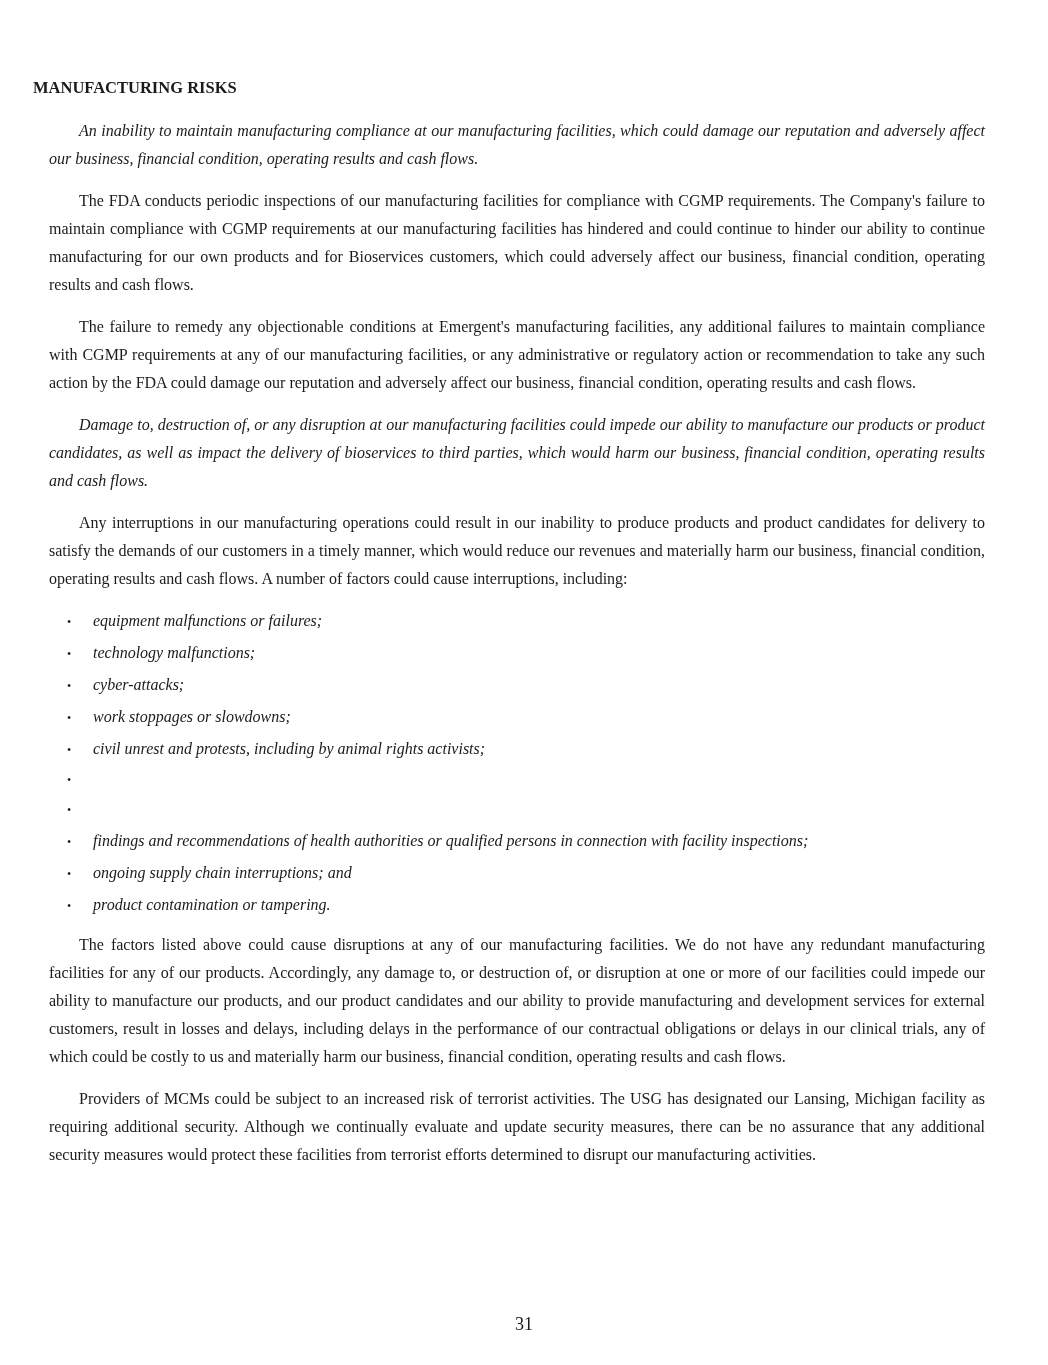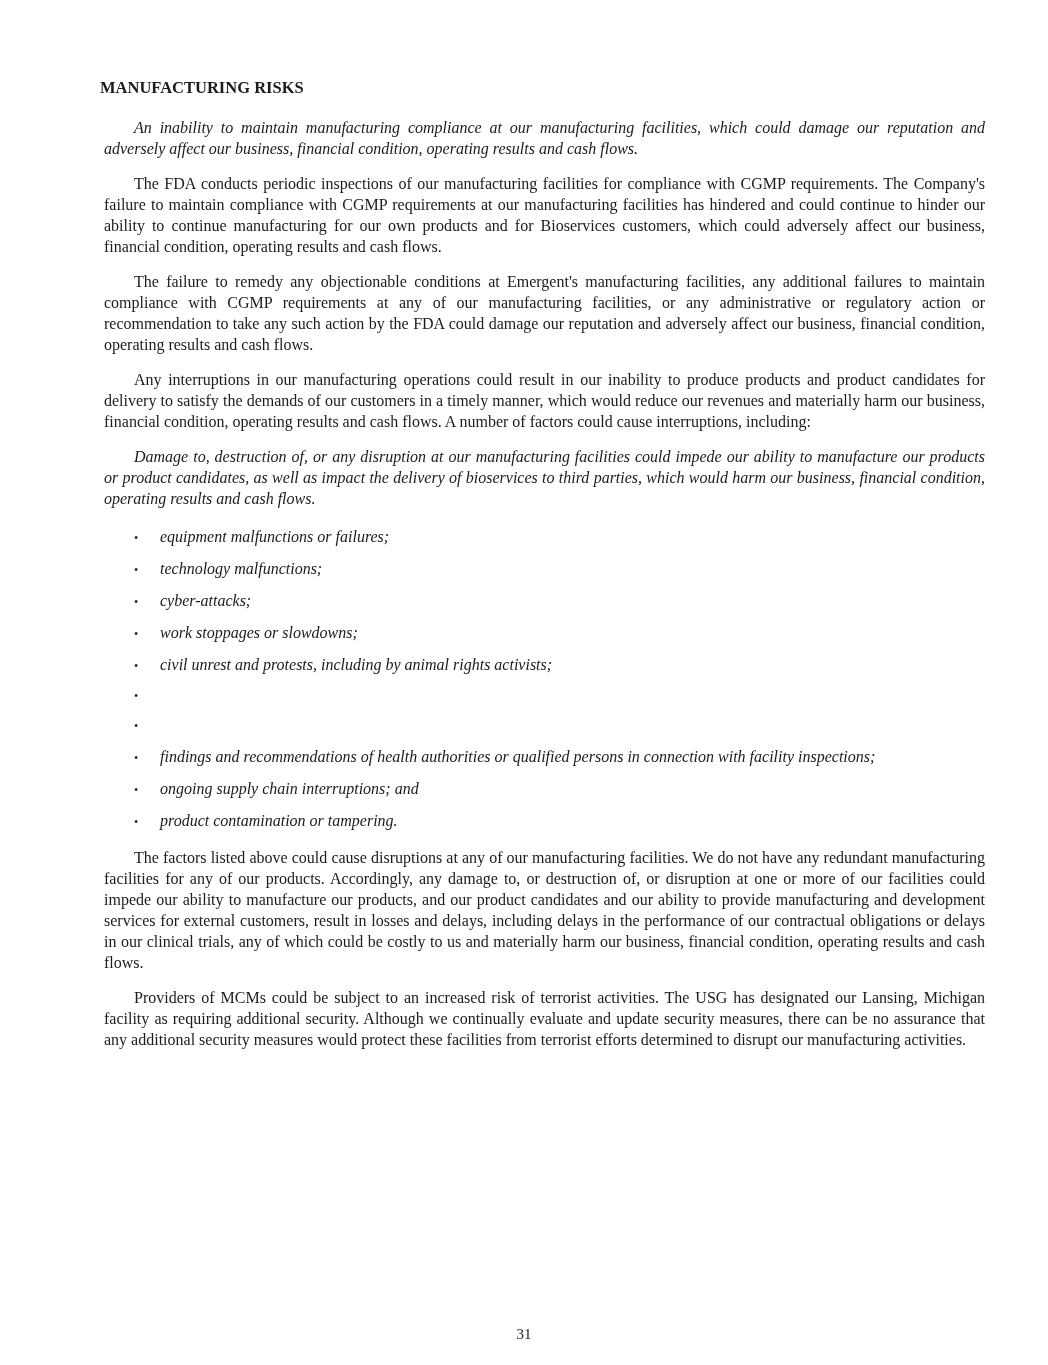--- a/index.html
+++ b/index.html
@@ -6,34 +6,34 @@
   body {
     width: 1048px;
     height: 1365px;
     background: #ffffff;
     color: #1b1b1b;
     font-family: "Liberation Serif", "DejaVu Serif", serif;
     position: relative;
     overflow: hidden;
   }
   .page {
-    padding: 78px 63px 0 100px;
+    padding: 78px 63px 0 33px;
   }
   .heading {
     font-size: 16.5px;
     font-weight: bold;
     line-height: 19px;
     margin: 0 0 20px 0;
   }
   .para {
     font-size: 16px;
-    line-height: 21px;
+    line-height: 28px;
     text-align: justify;
     text-indent: 30px;
-    margin: 14px 0 0 4px;
+    margin: 14px 0 0 16px;
   }
   .para.italic { font-style: italic; }
   .bullet-list {
     list-style: none;
     margin: 17px 0 0 0;
     padding: 0;
   }
   .bullet-item {
     display: flex;
     align-items: baseline;
@@ -43,39 +43,39 @@
     padding-left: 34px;
   }
   .bullet-marker {
     flex: none;
     width: 26px;
     font-size: 12px;
   }
   .bullet-text { flex: 1; font-style: italic; }
   .page-number {
     position: absolute;
-    bottom: 22px;
+    bottom: 30px;
     left: 0;
     width: 100%;
     text-align: center;
-    font-size: 15px;
+    font-size: 18px;
   }
 </style>
 </head>
 <body>
 
 <div class="page">
 
   <h1 class="heading">MANUFACTURING RISKS</h1>
 
   <p class="para italic">An inability to maintain manufacturing compliance at our manufacturing facilities, which could damage our reputation and adversely affect our business, financial condition, operating results and cash flows.</p>
   <p class="para">The FDA conducts periodic inspections of our manufacturing facilities for compliance with CGMP requirements. The Company's failure to maintain compliance with CGMP requirements at our manufacturing facilities has hindered and could continue to hinder our ability to continue manufacturing for our own products and for Bioservices customers, which could adversely affect our business, financial condition, operating results and cash flows.</p>
   <p class="para">The failure to remedy any objectionable conditions at Emergent's manufacturing facilities, any additional failures to maintain compliance with CGMP requirements at any of our manufacturing facilities, or any administrative or regulatory action or recommendation to take any such action by the FDA could damage our reputation and adversely affect our business, financial condition, operating results and cash flows.</p>
+  <p class="para italic">Damage to, destruction of, or any disruption at our manufacturing facilities could impede our ability to manufacture our products or product candidates, as well as impact the delivery of bioservices to third parties, which would harm our business, financial condition, operating results and cash flows.</p>
   <p class="para">Any interruptions in our manufacturing operations could result in our inability to produce products and product candidates for delivery to satisfy the demands of our customers in a timely manner, which would reduce our revenues and materially harm our business, financial condition, operating results and cash flows. A number of factors could cause interruptions, including:</p>
-  <p class="para italic">Damage to, destruction of, or any disruption at our manufacturing facilities could impede our ability to manufacture our products or product candidates, as well as impact the delivery of bioservices to third parties, which would harm our business, financial condition, operating results and cash flows.</p>
 
   <ul class="bullet-list">
     <li class="bullet-item">
       <span class="bullet-marker">•</span>
       <span class="bullet-text">equipment malfunctions or failures;</span>
     </li>
     <li class="bullet-item">
       <span class="bullet-marker">•</span>
       <span class="bullet-text">technology malfunctions;</span>
     </li>

